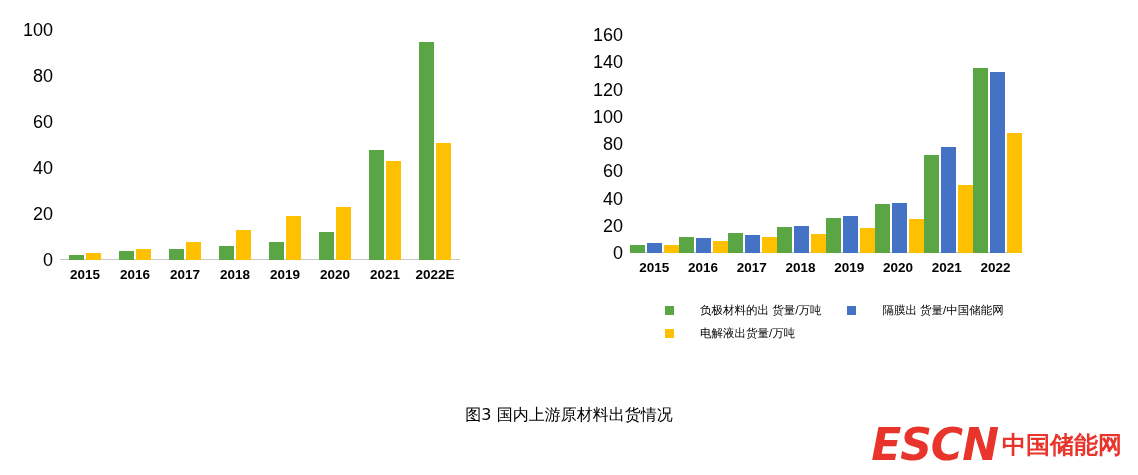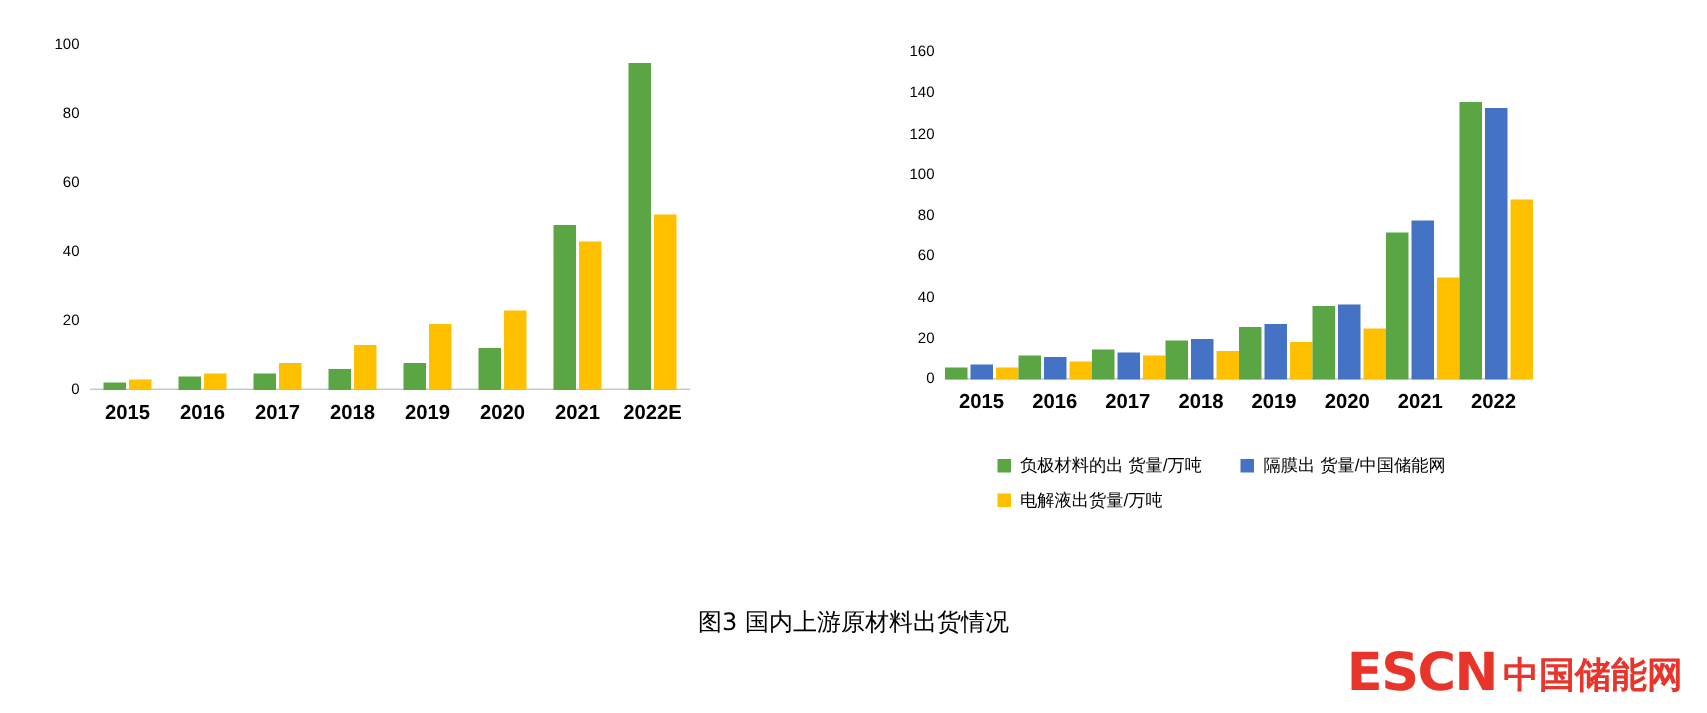--- a/index.html
+++ b/index.html
@@ -28,21 +28,21 @@
     left: 0;
     top: 0;
     width: 100%;
     height: 100%;
   }
   .y-tick {
     position: absolute;
     right: 100%;
     transform: translateY(-50%);
     padding-right: 7px;
-    font-size: 10px;
+    font-size: 18px;
     color: #000;
     white-space: nowrap;
   }
   .axis-line {
     position: absolute;
     left: 0;
     bottom: 0;
     width: 100%;
     height: 1px;
     background: #c9c9c9;
@@ -88,20 +88,21 @@
     flex-wrap: wrap;
     font-size: 11.5px;
     color: #000;
   }
   .legend-item {
     display: flex;
     align-items: center;
     margin-right: 26px;
     margin-bottom: 8px;
     white-space: nowrap;
+    gap: 20px;
   }
   .legend-swatch {
     width: 9px;
     height: 9px;
     margin-right: 6px;
     flex: 0 0 auto;
   }
 
   
   #chart-left {
@@ -156,22 +157,23 @@
   
   .watermark {
     position: absolute;
     right: 16px;
     bottom: 8px;
     display: flex;
     align-items: center;
     font-family: "DejaVu Sans", sans-serif;
   }
   .wm-escn {
-    font-size: 35px;
+    font-size: 44px;
     font-weight: bold;
+    font-style: italic;
     color: #e8342a;
     letter-spacing: -1px;
     line-height: 1;
   }
   .wm-cn {
     font-size: 24px;
     font-weight: bold;
     color: #e8342a;
     margin-left: 4px;
     line-height: 1;

